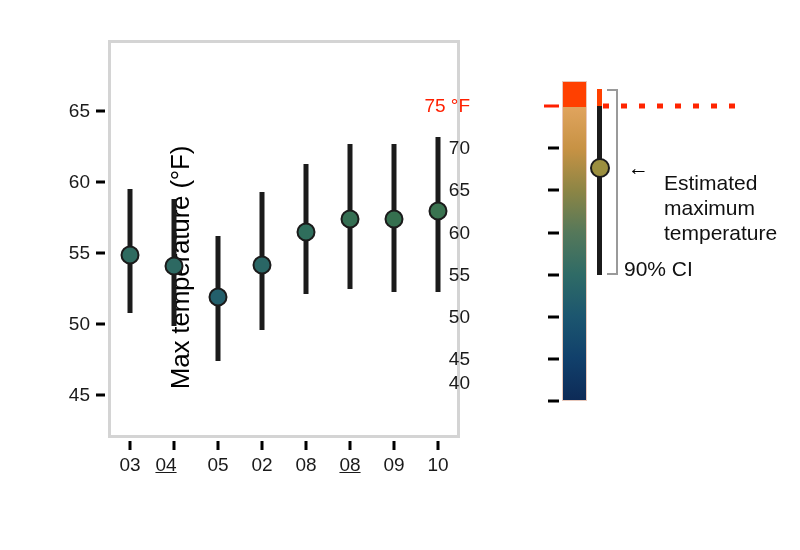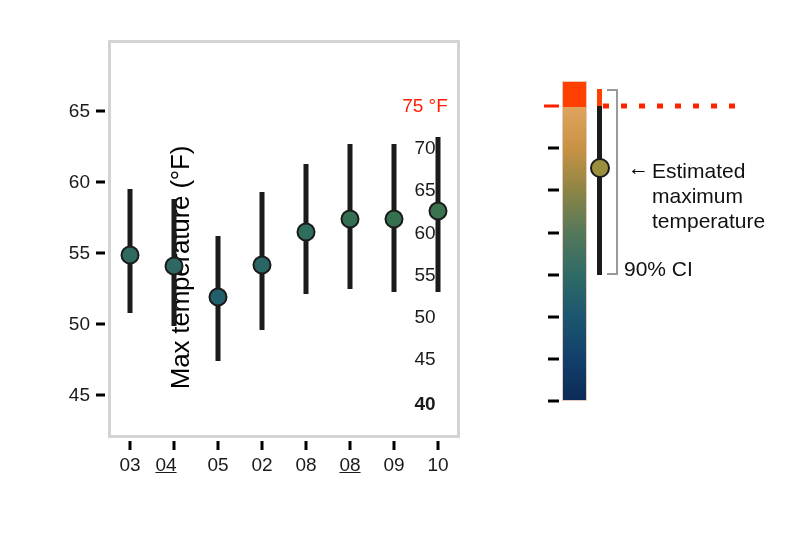--- a/index.html
+++ b/index.html
@@ -136,21 +136,21 @@
     top: 41px;
     width: 25px;
     height: 320px;
     border: 1px solid #e8c8bb;
     box-sizing: border-box;
   }
   .cb-tick-label {
     position: absolute;
     right: 330px;
     width: 90px;
-    text-align: center;
+    text-align: right;
     font-size: 19px;
     transform: translateY(-50%);
     color: #1a1a1a;
     white-space: nowrap;
   }
   .cb-tick-mark {
     position: absolute;
     left: 78px;
     width: 11px;
     height: 3px;
@@ -299,31 +299,31 @@
         <div class="cb-tick-label" style="top: 150.474px;">65</div>
         <div class="cb-tick-mark" style="top: 150.474px;"></div>
         <div class="cb-tick-label" style="top: 192.579px;">60</div>
         <div class="cb-tick-mark" style="top: 192.579px;"></div>
         <div class="cb-tick-label" style="top: 234.684px;">55</div>
         <div class="cb-tick-mark" style="top: 234.684px;"></div>
         <div class="cb-tick-label" style="top: 276.789px;">50</div>
         <div class="cb-tick-mark" style="top: 276.789px;"></div>
         <div class="cb-tick-label" style="top: 318.895px;">45</div>
         <div class="cb-tick-mark" style="top: 318.895px;"></div>
-        <div class="cb-tick-label" style="top: 364px; font-weight: bold;">40</div>
+        <div class="cb-tick-label" style="top: 343px;">40</div>
         <div class="cb-tick-mark" style="top: 361px;"></div>
       </div>
 
     <div id="legend-ci-bar-lower" style="top: 66.2632px; height: 168.421px;"></div>
     <div id="legend-ci-bar-upper" style="top: 49.4211px; height: 16.8421px;"></div>
     <div id="bracket" style="top: 49.4211px; height: 185.263px;"></div>
     <div id="legend-dot" style="top: 127.737px; background: rgb(155, 143, 63);"></div>
 
     <div id="threshold-dots" style="top: 66.2632px;"></div>
 
     <div id="arrow-glyph" style="top: 127.737px;">←</div>
-    <div id="estimate-text" style="top: 118px;">Estimated
+    <div id="estimate-text" style="top: 130px; margin-left: 12px;">Estimated
 maximum
 temperature</div>
     <div id="ci-text" style="top: 228.684px;">90% CI</div>
   </div>
 
 </div>
 
 </body></html>

